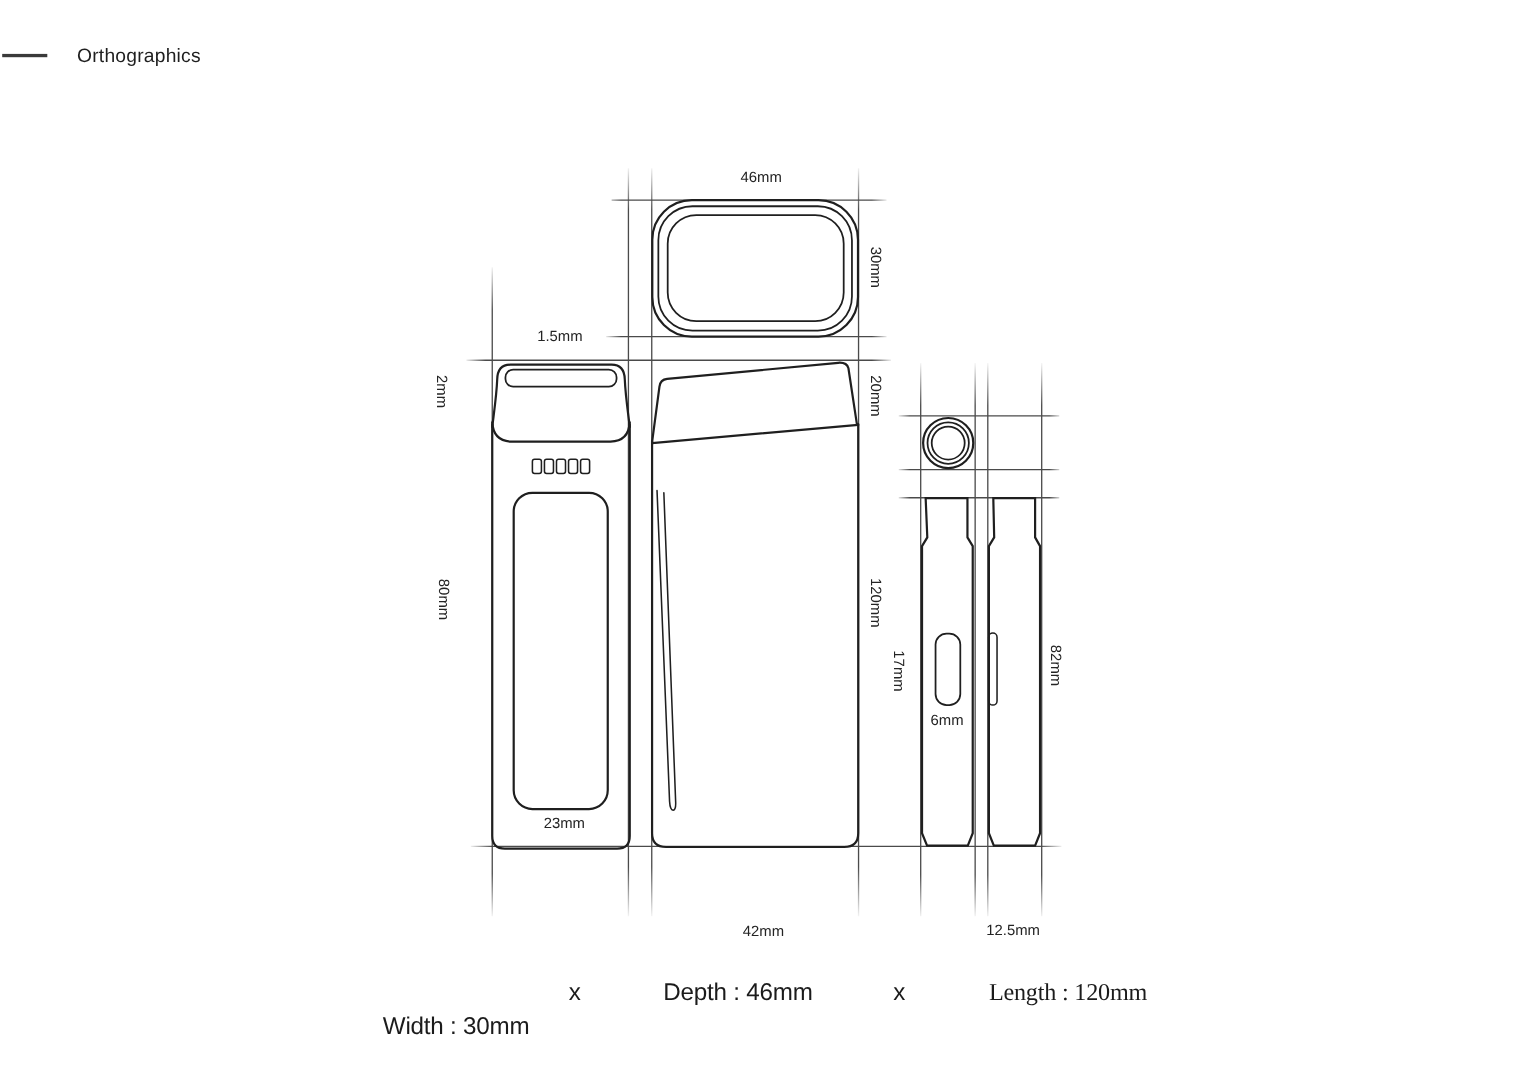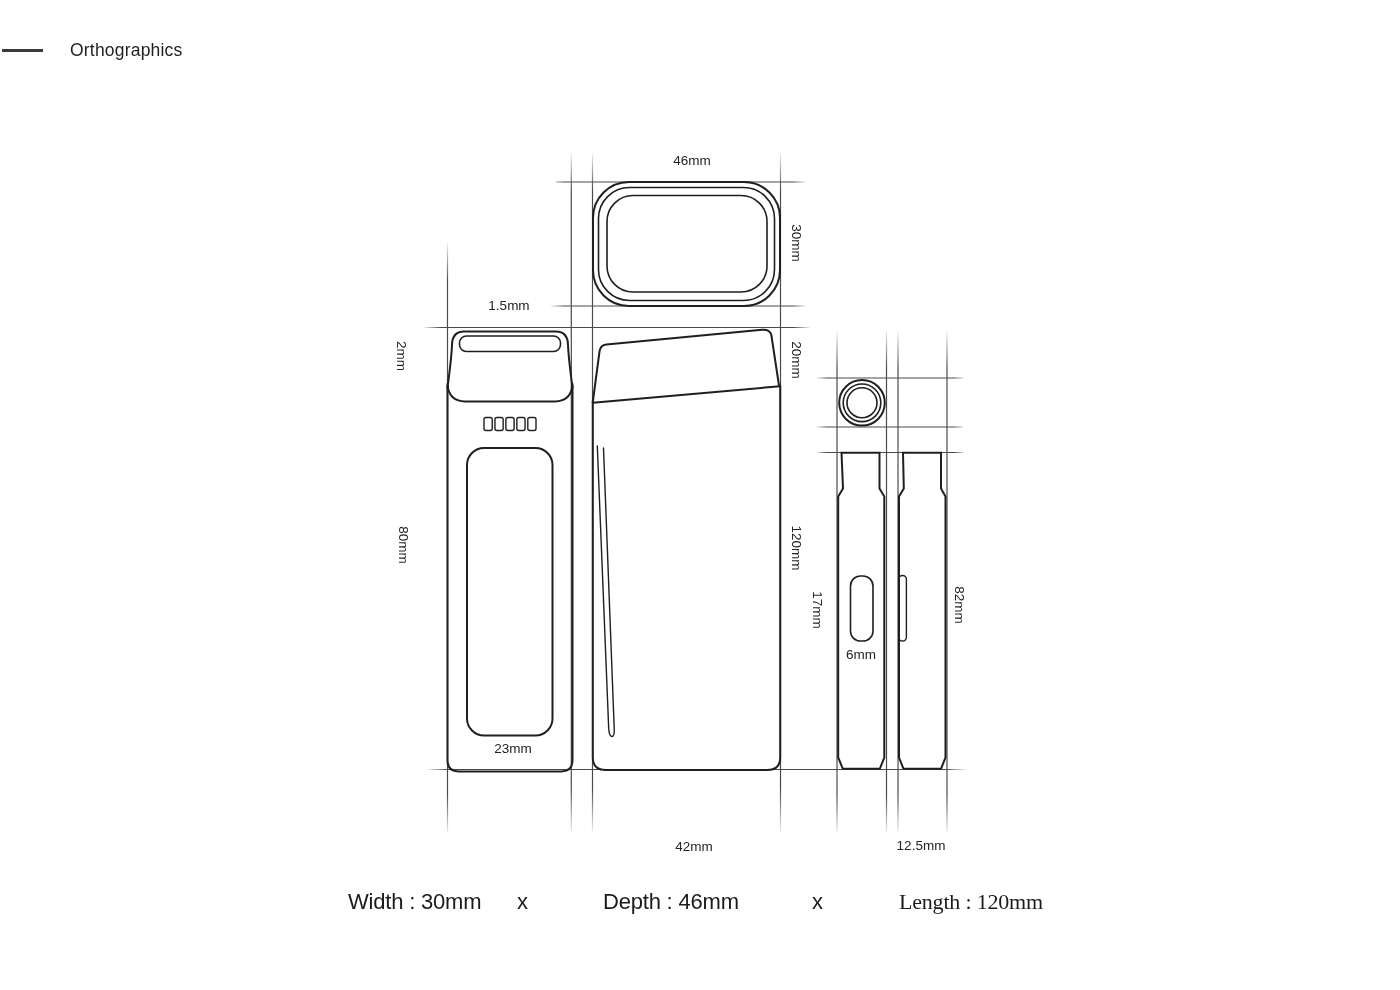--- a/index.html
+++ b/index.html
@@ -4,21 +4,21 @@
 <style>
   html,body{margin:0;padding:0;}
   body{
     width:1400px;height:990px;position:relative;background:#ffffff;
     font-family:"Liberation Sans",sans-serif;overflow:hidden;
   }
   .title-block{position:absolute;left:70px;top:40px;font-size:17.5px;color:#1f1f1f;letter-spacing:.2px;}
   .title-dash{position:absolute;left:2px;top:49px;width:41px;height:3px;background:#3a3a3a;}
   .summary{position:absolute;top:889px;left:0;width:1400px;height:30px;color:#1b1b1b;font-size:22px;letter-spacing:-0.2px;}
   .summary span{position:absolute;top:0;white-space:nowrap;}
-  .sum-width{left:348px;}
+  .sum-width{left:348px;margin-top:31px;}
   .sum-x1{left:517px;}
   .sum-depth{left:603px;}
   .sum-x2{left:812px;}
   .sum-length{left:899px;font-family:Liberation Serif, serif;}
   svg{position:absolute;left:0;top:0;}
   svg text{font-family:"Liberation Sans",sans-serif;font-size:13.5px;fill:#242424;}
   .outline{fill:none;stroke:#1f1f1f;stroke-width:2;stroke-linecap:round;}
   .outline-thin{fill:none;stroke:#1f1f1f;stroke-width:1.6;stroke-linecap:round;}
   .outline-fine{fill:none;stroke:#1f1f1f;stroke-width:1.4;stroke-linecap:round;}
   .cline{fill:none;stroke-width:1.2;}

